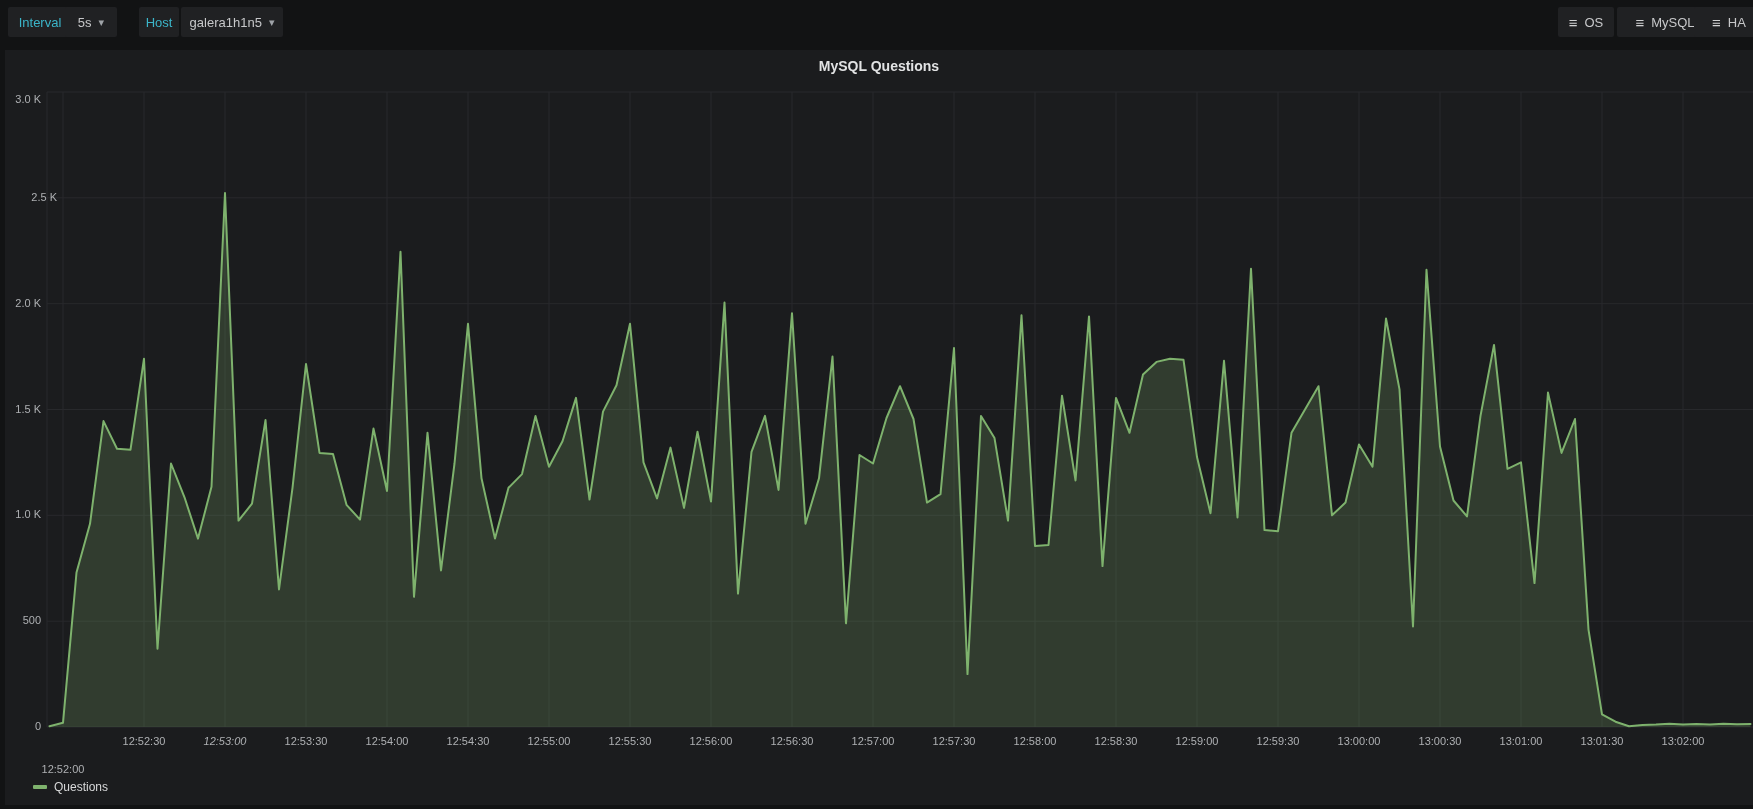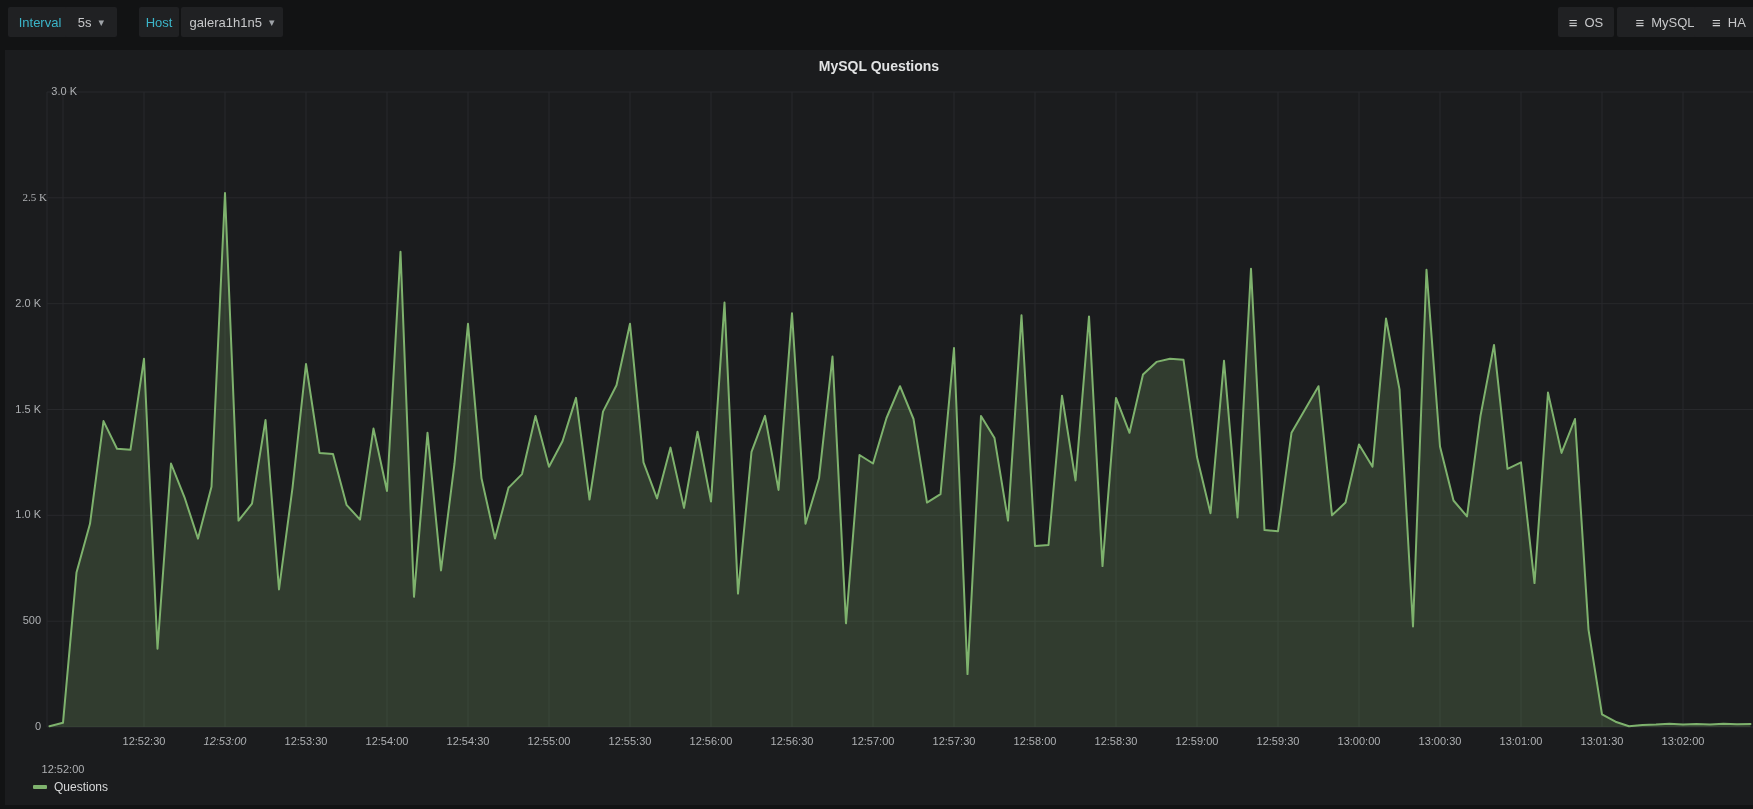--- a/index.html
+++ b/index.html
@@ -85,22 +85,22 @@
     <path id="area-path" fill="rgba(126,178,109,0.22)" stroke="none" d="M49.5 726.2L63.0 722.8L76.5 572.5L90.0 523.8L103.5 421.1L117.0 448.7L130.5 449.7L144.0 358.7L157.5 648.7L171.0 463.5L184.5 497.3L198.0 538.6L211.5 486.8L225.0 193.0L238.5 520.6L252.0 503.7L265.5 420.1L279.0 589.4L292.5 487.8L306.0 364.0L319.5 452.9L333.0 453.9L346.5 504.8L360.0 519.6L373.5 428.6L387.0 491.0L400.5 251.8L414.0 596.8L427.5 432.8L441.0 570.4L454.5 463.5L468.0 323.8L481.5 478.3L495.0 538.6L508.5 487.8L522.0 474.1L535.5 415.9L549.0 466.7L562.5 441.3L576.0 397.9L589.5 499.5L603.0 411.6L616.5 385.2L630.0 323.8L643.5 462.4L657.0 498.4L670.5 447.6L684.0 507.9L697.5 431.7L711.0 501.6L724.5 302.6L738.0 593.6L751.5 451.8L765.0 415.9L778.5 489.9L792.0 313.2L805.5 523.8L819.0 478.3L832.5 356.6L846.0 623.3L859.5 455.0L873.0 463.5L886.5 418.0L900.0 386.2L913.5 419.0L927.0 502.6L940.5 494.2L954.0 348.1L967.5 674.1L981.0 415.9L994.5 438.1L1008.0 520.6L1021.5 315.3L1035.0 546.0L1048.5 545.0L1062.0 395.7L1075.5 480.4L1089.0 316.4L1102.5 566.1L1116.0 397.9L1129.5 432.8L1143.0 374.6L1156.5 361.9L1170.0 358.7L1183.5 359.8L1197.0 457.1L1210.5 513.2L1224.0 360.8L1237.5 517.5L1251.0 268.7L1264.5 530.1L1278.0 531.2L1291.5 432.8L1305.0 409.5L1318.5 386.2L1332.0 515.3L1345.5 502.6L1359.0 444.4L1372.5 466.7L1386.0 318.5L1399.5 389.4L1413.0 626.5L1426.5 269.8L1440.0 446.5L1453.5 500.5L1467.0 516.4L1480.5 415.9L1494.0 344.9L1507.5 468.8L1521.0 462.4L1534.5 583.1L1548.0 392.6L1561.5 452.9L1575.0 419.0L1588.5 629.6L1602.0 714.3L1615.5 721.7L1629.0 726.2L1642.5 724.9L1656.0 724.5L1669.5 723.8L1683.0 724.5L1696.5 724.0L1710.0 724.5L1723.5 723.8L1737.0 724.2L1750.5 724.0L1750.5 727L49.5 727Z"></path>
     <path id="line-path" fill="none" stroke="#7eb26d" stroke-width="2" stroke-linejoin="round" stroke-linecap="round" d="M49.5 726.2L63.0 722.8L76.5 572.5L90.0 523.8L103.5 421.1L117.0 448.7L130.5 449.7L144.0 358.7L157.5 648.7L171.0 463.5L184.5 497.3L198.0 538.6L211.5 486.8L225.0 193.0L238.5 520.6L252.0 503.7L265.5 420.1L279.0 589.4L292.5 487.8L306.0 364.0L319.5 452.9L333.0 453.9L346.5 504.8L360.0 519.6L373.5 428.6L387.0 491.0L400.5 251.8L414.0 596.8L427.5 432.8L441.0 570.4L454.5 463.5L468.0 323.8L481.5 478.3L495.0 538.6L508.5 487.8L522.0 474.1L535.5 415.9L549.0 466.7L562.5 441.3L576.0 397.9L589.5 499.5L603.0 411.6L616.5 385.2L630.0 323.8L643.5 462.4L657.0 498.4L670.5 447.6L684.0 507.9L697.5 431.7L711.0 501.6L724.5 302.6L738.0 593.6L751.5 451.8L765.0 415.9L778.5 489.9L792.0 313.2L805.5 523.8L819.0 478.3L832.5 356.6L846.0 623.3L859.5 455.0L873.0 463.5L886.5 418.0L900.0 386.2L913.5 419.0L927.0 502.6L940.5 494.2L954.0 348.1L967.5 674.1L981.0 415.9L994.5 438.1L1008.0 520.6L1021.5 315.3L1035.0 546.0L1048.5 545.0L1062.0 395.7L1075.5 480.4L1089.0 316.4L1102.5 566.1L1116.0 397.9L1129.5 432.8L1143.0 374.6L1156.5 361.9L1170.0 358.7L1183.5 359.8L1197.0 457.1L1210.5 513.2L1224.0 360.8L1237.5 517.5L1251.0 268.7L1264.5 530.1L1278.0 531.2L1291.5 432.8L1305.0 409.5L1318.5 386.2L1332.0 515.3L1345.5 502.6L1359.0 444.4L1372.5 466.7L1386.0 318.5L1399.5 389.4L1413.0 626.5L1426.5 269.8L1440.0 446.5L1453.5 500.5L1467.0 516.4L1480.5 415.9L1494.0 344.9L1507.5 468.8L1521.0 462.4L1534.5 583.1L1548.0 392.6L1561.5 452.9L1575.0 419.0L1588.5 629.6L1602.0 714.3L1615.5 721.7L1629.0 726.2L1642.5 724.9L1656.0 724.5L1669.5 723.8L1683.0 724.5L1696.5 724.0L1710.0 724.5L1723.5 723.8L1737.0 724.2L1750.5 724.0"></path>
   </svg>
 
   <div id="y-ticks">
       <div class="tick ytick" style="left: 0px; top: 720px;">0</div>
       <div class="tick ytick" style="left: 0px; top: 614.167px;">500</div>
       <div class="tick ytick" style="left: 0px; top: 508.333px;">1.0 K</div>
       <div class="tick ytick" style="left: 0px; top: 402.5px;">1.5 K</div>
       <div class="tick ytick" style="left: 0px; top: 296.667px;">2.0 K</div>
-      <div class="tick ytick" style="left: 6px; top: 190.833px; font-family: Liberation Serif, serif;">2.5 K</div>
-      <div class="tick ytick" style="left: 0px; top: 85px; padding-left: 36px;">3.0 K</div>
+      <div class="tick ytick" style="left: 16px; top: 190.833px;">2.5 K</div>
+      <div class="tick ytick" style="left: 0px; top: 93px;">3.0 K</div>
     </div>
   <div id="x-ticks">
       <div class="tick xtick" style="left: 23px; top: 735px; margin-top: 28px;">12:52:00</div>
       <div class="tick xtick" style="left: 104px; top: 735px;">12:52:30</div>
       <div class="tick xtick" style="left: 185px; top: 735px; font-style: italic;">12:53:00</div>
       <div class="tick xtick" style="left: 266px; top: 735px;">12:53:30</div>
       <div class="tick xtick" style="left: 347px; top: 735px;">12:54:00</div>
       <div class="tick xtick" style="left: 428px; top: 735px;">12:54:30</div>
       <div class="tick xtick" style="left: 509px; top: 735px;">12:55:00</div>
       <div class="tick xtick" style="left: 590px; top: 735px;">12:55:30</div>

